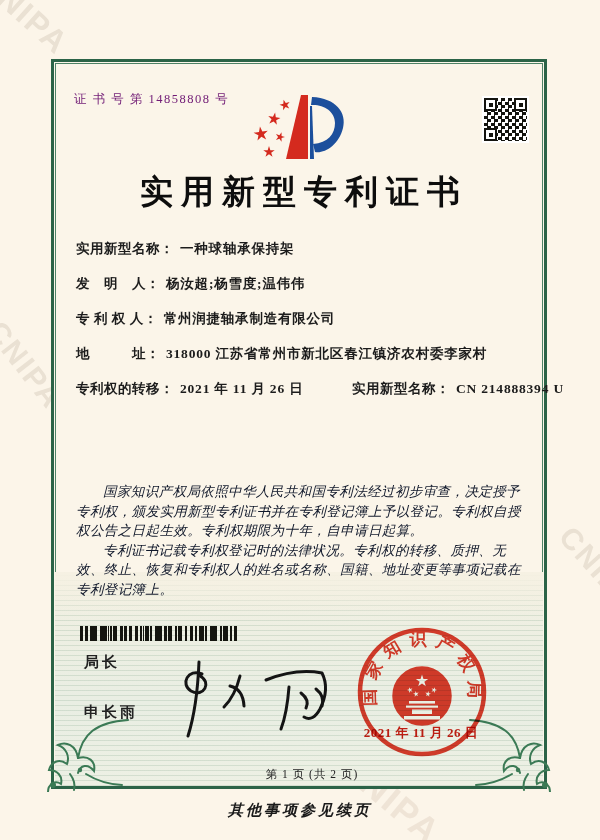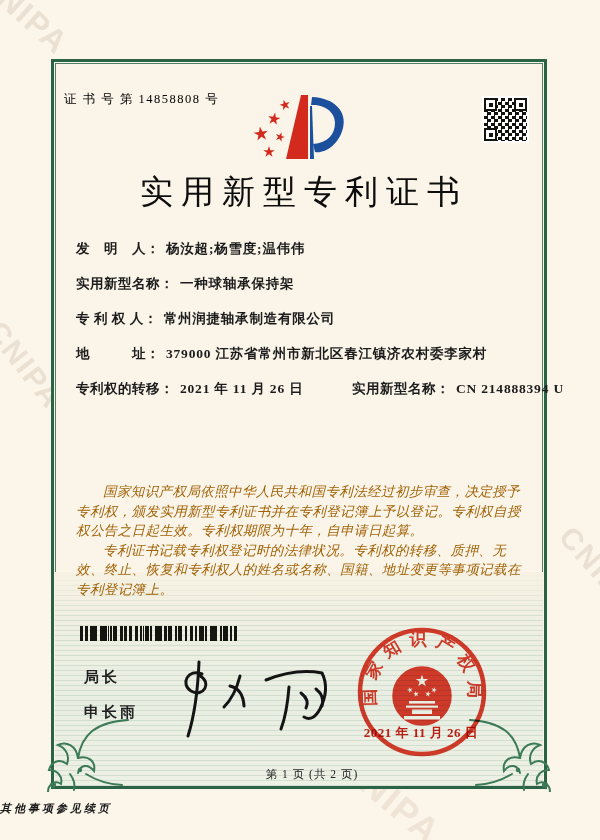--- a/index.html
+++ b/index.html
@@ -40,91 +40,91 @@
       linear-gradient(180deg, #f6f1e3 0, rgba(246,241,227,0) 46px),
       repeating-linear-gradient(0deg, rgba(122,160,132,0.22) 0 1px, rgba(0,0,0,0) 1px 5px),
       linear-gradient(180deg,#f2f0e2 0,#e9eee3 60%,#edf0e4 100%);
   }
   
   .flourish { position:absolute; z-index:3; }
   .flourish.right { transform:scaleX(-1); }
 
   
   .cert-no {
-    left:64px; top:91px; font-size:12.5px; letter-spacing:1.5px; color:#000000;
+    left:74px; top:91px; font-size:12.5px; letter-spacing:1.5px; color:#701a75;
     z-index:4; font-weight:500;
   }
   .logo { left:252px; top:92px; z-index:4; }
   .qr {
     left:482px; top:96px; width:47px; height:47px; background:#fff; z-index:4;
     padding:2px;
   }
   .qr-inner {
     width:100%; height:100%; position:relative;
     background:
       repeating-conic-gradient(#14140f 0 25%, rgba(0,0,0,0) 0 50%);
     background-size:7px 7px;
   }
   .finder { position:absolute; width:13px; height:13px; background:#fff; border:2.5px solid #14140f; }
   .finder::after { content:""; position:absolute; inset:2.5px; background:#14140f; }
   .finder.tl { left:0; top:0; } .finder.tr { right:0; top:0; } .finder.bl { left:0; bottom:0; }
 
   .title {
     left:0; top:170px; width:600px; text-align:center; z-index:4;
-    font-size:33px; font-weight:400; letter-spacing:8px; text-indent:8px; color:#0d0d0d;
+    font-size:33px; font-weight:700; letter-spacing:8px; text-indent:8px; color:#0d0d0d;
   }
 
   
   .fields { left:76px; top:240px; width:452px; z-index:4; }
   .field-row { display:flex; align-items:baseline; height:20px; margin-bottom:15px; white-space:nowrap; }
   .f-label { font-size:13.5px; font-weight:600; letter-spacing:0.5px; flex:0 0 auto; }
   .f-value { font-size:13.5px; font-weight:600; letter-spacing:0.8px; margin-left:6px; }
   .f-value.fixedw { width:158px; flex:0 0 158px; }
   .f-label.second { margin-left:14px; }
 
   
   .paras { left:76px; top:482px; width:450px; z-index:4; font-style:italic; }
   .paras p {
     font-size:13.5px; line-height:19.5px; text-indent:2em; letter-spacing:0.4px;
-    color:#a16207; font-weight:500;
+    color:#0f172a; font-weight:500;
   }
 
   
   .barcode {
     left:80px; top:626px; width:158px; height:15px; z-index:4;
     background:
       repeating-linear-gradient(90deg,#15150f 0 2px, rgba(0,0,0,0) 2px 5px),
       repeating-linear-gradient(90deg,#15150f 0 1px, rgba(0,0,0,0) 1px 7px),
       repeating-linear-gradient(90deg,#15150f 0 3px, rgba(0,0,0,0) 3px 11px);
   }
 
   
   .sig-role, .sig-name {
     left:84px; z-index:4; font-family:"Liberation Sans","DejaVu Sans",sans-serif;
     font-size:15px; font-weight:700; letter-spacing:3px; color:#222;
   }
-  .sig-role { top:668px; } .sig-name { top:703px; }
+  .sig-role { top:653px; } .sig-name { top:703px; }
   .sig-hand { left:168px; top:656px; z-index:4; }
 
   
   .seal { left:352px; top:622px; z-index:5; opacity:0.95; mix-blend-mode:multiply; }
   .seal-date {
     left:350px; top:724px; width:142px; text-align:center; z-index:6;
     color:#cf2015; font-size:13px; font-weight:700; letter-spacing:0.5px;
     mix-blend-mode:multiply;
   }
 
   
   .page-num {
     left:12px; top:767px; width:600px; text-align:center; z-index:4;
     font-size:11.5px; letter-spacing:1px; color:#222;
   }
   .cont-note {
-    left:0; top:801px; width:600px; text-align:left; z-index:2;
-    font-size:11px; font-style:italic; font-weight:600; letter-spacing:3px; color:#1a1a1a;
+    left:0; top:801px; width:600px; text-align:center; z-index:2;
+    font-size:15px; font-style:italic; font-weight:600; letter-spacing:3px; color:#1a1a1a;
   }
 </style>
 </head>
 <body>
 
 <div class="wm wm1">CNIPA</div>
 <div class="wm wm2">CNIPA</div>
 <div class="wm wm3">CNIPA</div>
 <div class="wm wm4">CNIPA</div>
 <div class="wm wm5">CNIPA</div>
@@ -181,34 +181,34 @@
     <div class="finder tl"></div>
     <div class="finder tr"></div>
     <div class="finder bl"></div>
   </div>
 </div>
 
 <div class="abs title">实用新型专利证书</div>
 
 <div class="abs fields">
   <div class="field-row">
+    <span class="f-label">实用新型名称：</span>
+    <span class="f-value">一种球轴承保持架</span>
+  </div>
+  <div class="field-row">
     <span class="f-label">发　明　人：</span>
     <span class="f-value">杨汝超;杨雪度;温伟伟</span>
   </div>
   <div class="field-row">
-    <span class="f-label">实用新型名称：</span>
-    <span class="f-value">一种球轴承保持架</span>
-  </div>
-  <div class="field-row">
     <span class="f-label">专 利 权 人：</span>
     <span class="f-value">常州润捷轴承制造有限公司</span>
   </div>
   <div class="field-row">
     <span class="f-label">地　　　址：</span>
-    <span class="f-value">379000 江苏省常州市新北区春江镇济农村委李家村</span>
+    <span class="f-value">318000 江苏省常州市新北区春江镇济农村委李家村</span>
   </div>
   <div class="field-row">
     <span class="f-label">专利权的转移：</span>
     <span class="f-value fixedw">2021 年 11 月 26 日</span>
     <span class="f-label second">实用新型名称：</span>
     <span class="f-value">CN 214888394 U</span>
   </div>
 </div>
 
 <div class="abs paras">

